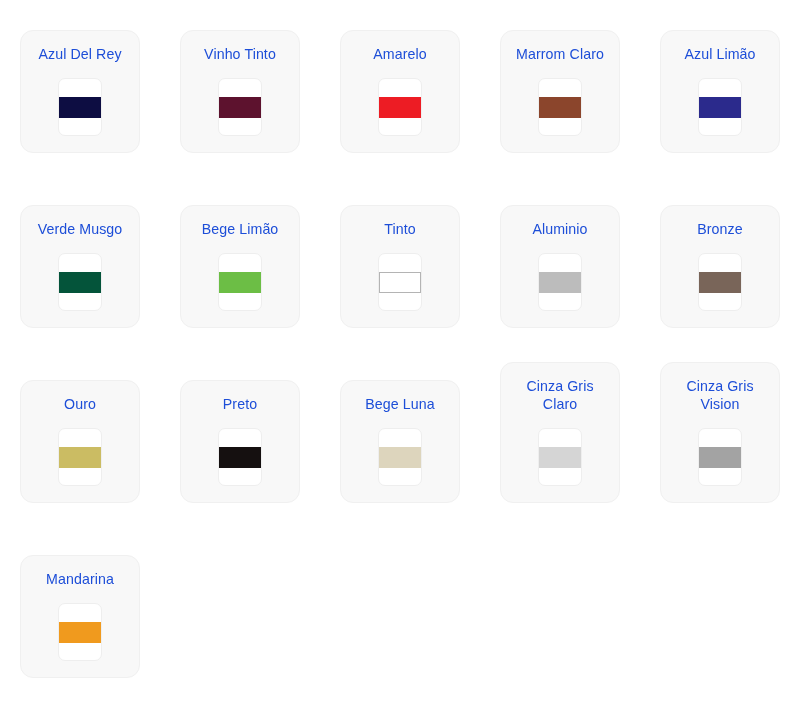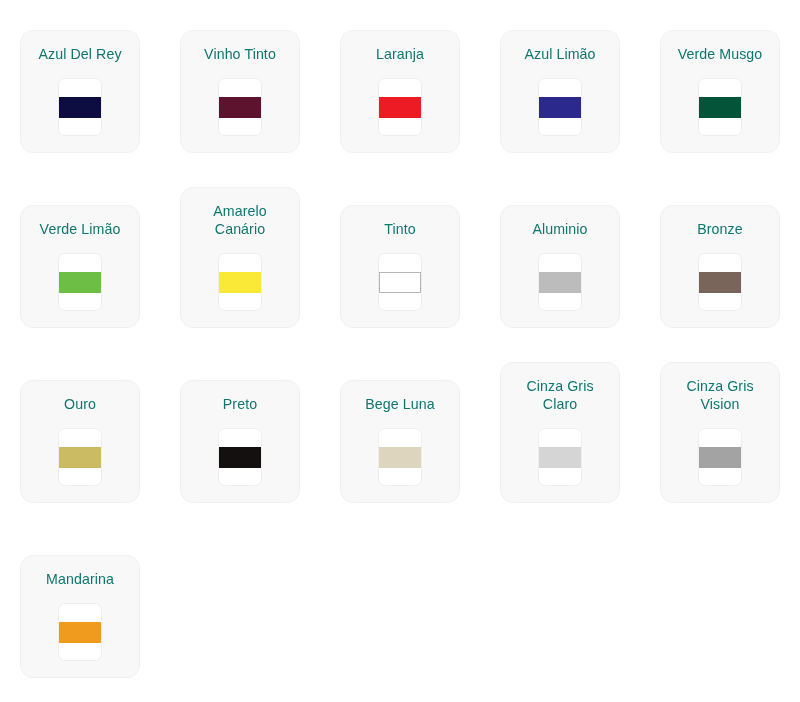--- a/index.html
+++ b/index.html
@@ -31,21 +31,21 @@
     padding: 14px 8px 16px 8px;
     display: flex;
     flex-direction: column;
     align-items: center;
     margin-bottom: 22px;
   }
 
   .swatch-label {
     font-size: 14.2px;
     line-height: 1.32;
-    color: #0f766e;
+    color: #1d4ed8;
     text-align: center;
     font-weight: 400;
     letter-spacing: 0.1px;
     margin-bottom: 14px;
     width: 100%;
   }
 
   .swatch-box {
     width: 44px;
     height: 58px;
@@ -78,47 +78,47 @@
         <span class="swatch-band" style="background-color: rgb(13, 13, 66);"></span>
       </div>
     </div>
     <div class="swatch-card">
       <div class="swatch-label">Vinho Tinto</div>
       <div class="swatch-box">
         <span class="swatch-band" style="background-color: rgb(93, 18, 46);"></span>
       </div>
     </div>
     <div class="swatch-card">
-      <div class="swatch-label">Laranja</div>
+      <div class="swatch-label">Amarelo</div>
       <div class="swatch-box">
         <span class="swatch-band" style="background-color: rgb(237, 28, 36);"></span>
+      </div>
+    </div>
+    <div class="swatch-card">
+      <div class="swatch-label">Marrom Claro</div>
+      <div class="swatch-box">
+        <span class="swatch-band" style="background-color: rgb(139, 69, 44);"></span>
       </div>
     </div>
     <div class="swatch-card">
       <div class="swatch-label">Azul Limão</div>
       <div class="swatch-box">
         <span class="swatch-band" style="background-color: rgb(43, 42, 140);"></span>
       </div>
     </div>
     <div class="swatch-card">
       <div class="swatch-label">Verde Musgo</div>
       <div class="swatch-box">
         <span class="swatch-band" style="background-color: rgb(4, 84, 58);"></span>
       </div>
     </div>
     <div class="swatch-card">
-      <div class="swatch-label">Verde Limão</div>
+      <div class="swatch-label">Bege Limão</div>
       <div class="swatch-box">
         <span class="swatch-band" style="background-color: rgb(108, 190, 69);"></span>
-      </div>
-    </div>
-    <div class="swatch-card">
-      <div class="swatch-label">Amarelo Canário</div>
-      <div class="swatch-box">
-        <span class="swatch-band" style="background-color: rgb(251, 233, 56);"></span>
       </div>
     </div>
     <div class="swatch-card">
       <div class="swatch-label">Tinto</div>
       <div class="swatch-box">
         <span class="swatch-band bordered" style="background-color: rgb(255, 255, 255);"></span>
       </div>
     </div>
     <div class="swatch-card">
       <div class="swatch-label">Aluminio</div>

